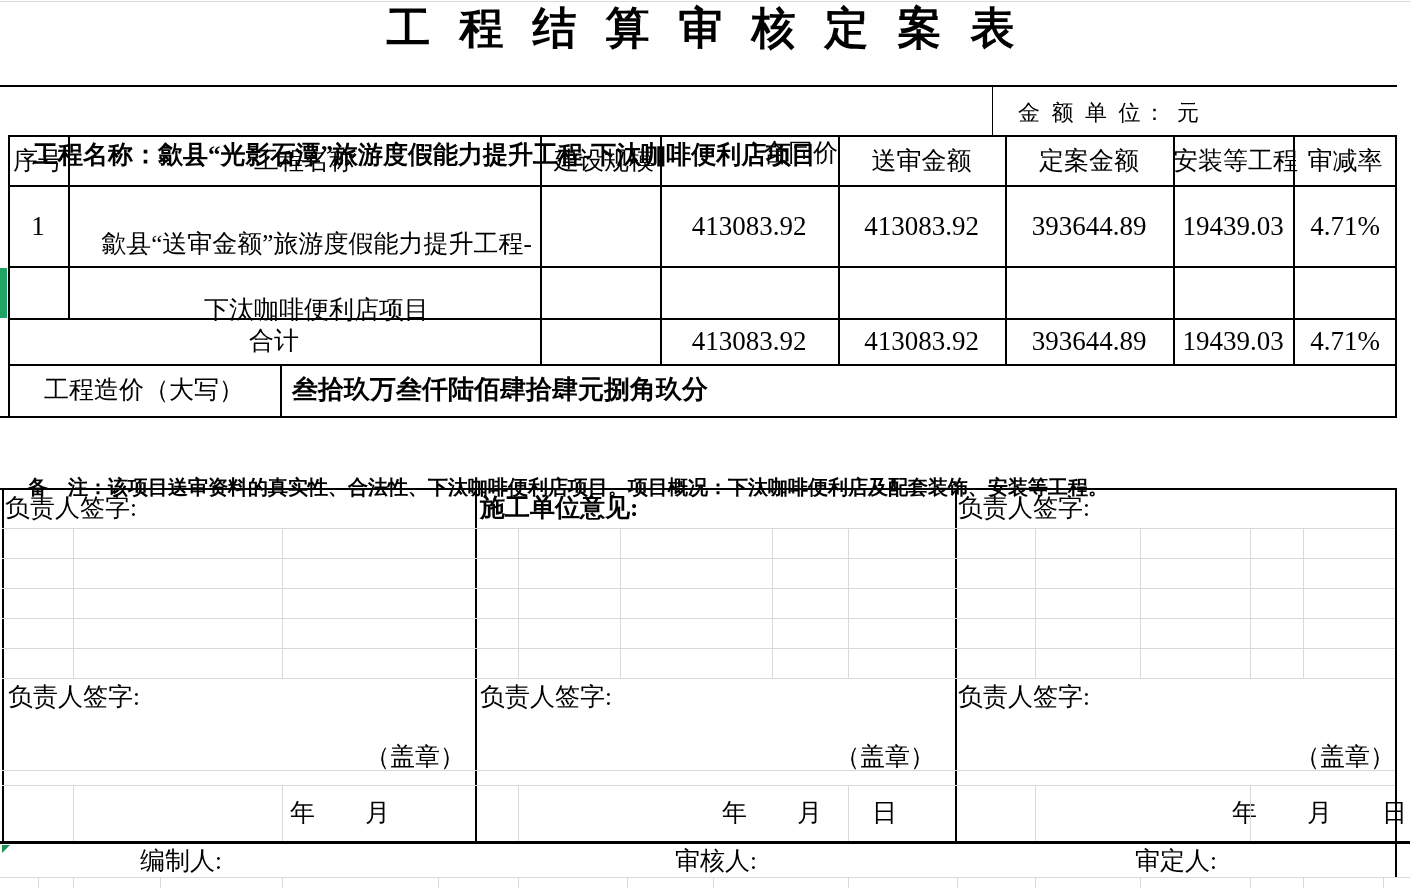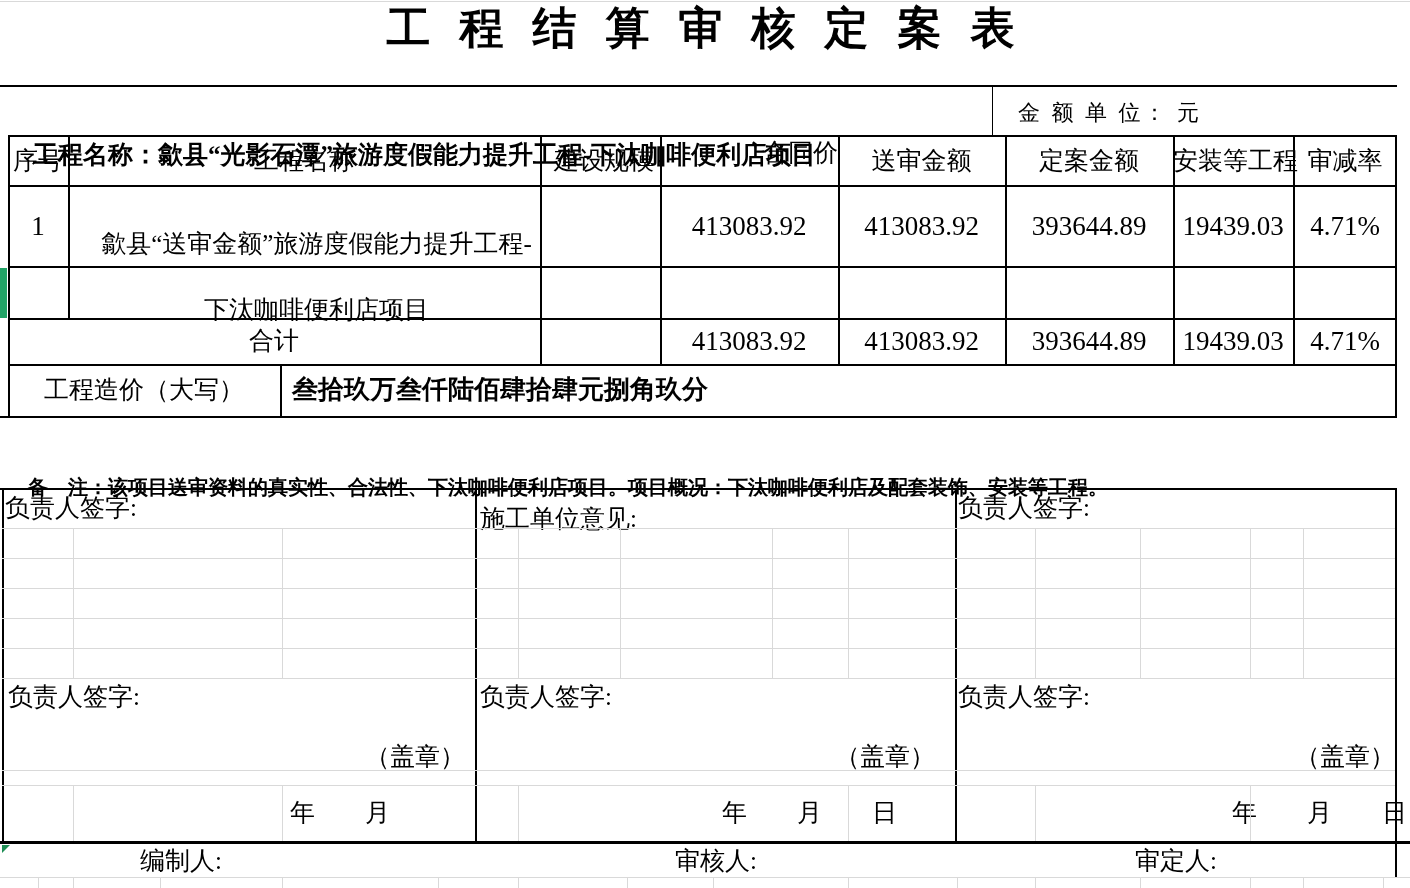--- a/index.html
+++ b/index.html
@@ -61,21 +61,21 @@
 
   <div class="txt b" style="left:8px;top:442px;width:1390px;font-size:20px;line-height:30px;">
     <span>备　注：</span><span>该项目送审资料的真实性、合法性、下汰咖啡便利店项目。项目概况：下汰咖啡便利店及配套装饰、安装等工程。</span>
   </div>
 
   <div class="txt cjk" style="left:5px;top:488px;width:300px;line-height:40px;">负责人签字:</div>
   <div class="txt cjk" style="left:8px;top:680px;width:280px;line-height:34px;">负责人签字:</div>
   <div class="txt r cjk" style="left:340px;top:740px;width:125px;line-height:34px;">（盖章）</div>
   <div class="txt cjk" style="left:290px;top:786px;width:180px;line-height:54px;">年　　月</div>
 
-  <div class="txt cjk" style="left:480px;top:499px;width:300px;line-height:40px;">施工单位意见:</div>
+  <div class="txt cjk" style="left:480px;top:488px;width:300px;line-height:40px;font-weight:bold;">施工单位意见:</div>
   <div class="txt cjk" style="left:480px;top:680px;width:280px;line-height:34px;">负责人签字:</div>
   <div class="txt r cjk" style="left:810px;top:740px;width:125px;line-height:34px;">（盖章）</div>
   <div class="txt cjk" style="left:722px;top:786px;width:220px;line-height:54px;">年　　月　　日</div>
 
   <div class="txt cjk" style="left:958px;top:488px;width:300px;line-height:40px;">负责人签字:</div>
   <div class="txt cjk" style="left:958px;top:680px;width:280px;line-height:34px;">负责人签字:</div>
   <div class="txt r cjk" style="left:1270px;top:740px;width:125px;line-height:34px;">（盖章）</div>
   <div class="txt cjk" style="left:1232px;top:786px;width:220px;line-height:54px;">年　　月　　日</div>
 
   <div class="txt cjk" style="left:140px;top:843px;width:260px;line-height:35px;">编制人:</div>

